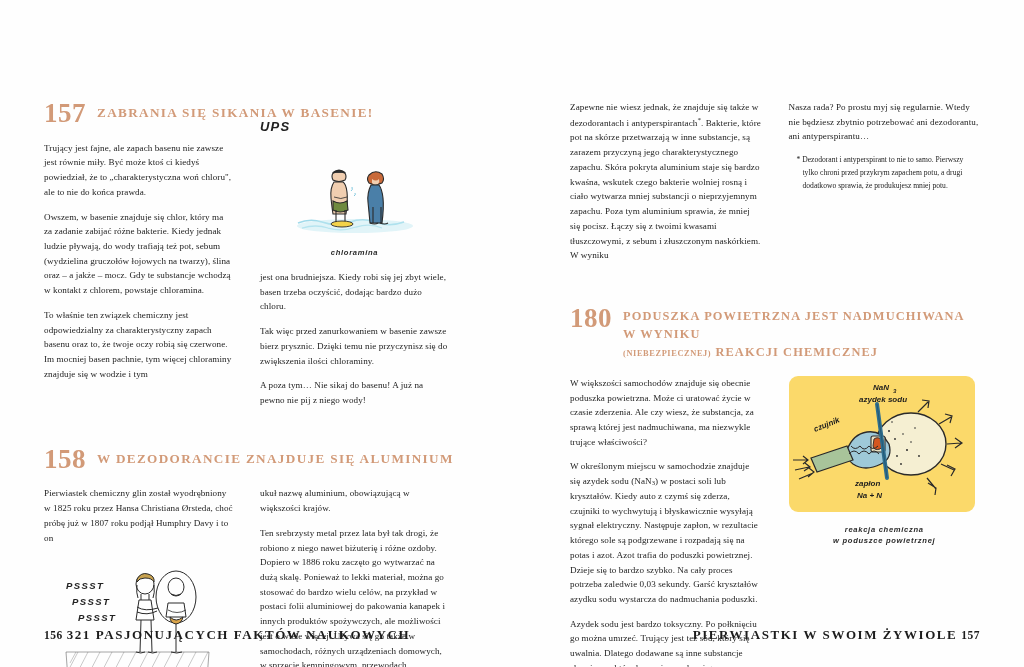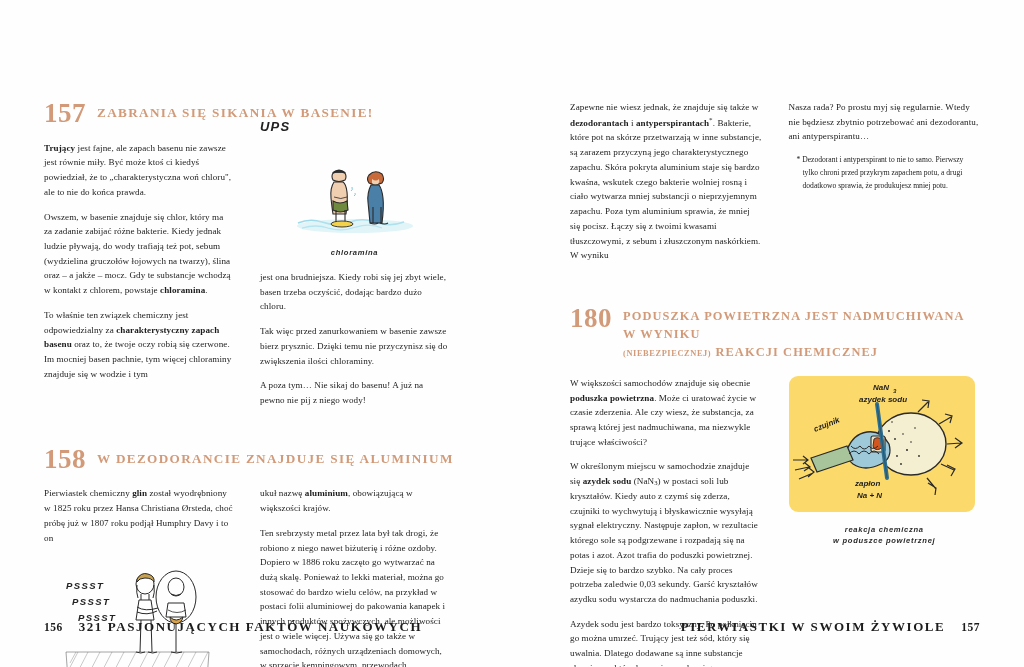--- a/index.html
+++ b/index.html
@@ -66,21 +66,21 @@
 
   p.body {
     font-family: "Liberation Serif", serif;
     font-size: 9.1px;
     line-height: 1.62;
     color: #1c1c1c;
     margin: 0 0 10px 0;
     text-align: left;
     letter-spacing: 0.08px;
   }
-  p.body b { font-weight: 700; margin-top: 8px; }
+  p.body b { font-weight: 400; margin-top: 8px; }
   p.footnote {
     font-family: "Liberation Serif", serif;
     font-size: 7.6px;
     line-height: 1.68;
     color: #1c1c1c;
     margin: 4px 0 0 8px;
     padding-left: 6px;
     text-indent: -6px;
   }
   sup { font-size: 7px; }
@@ -124,24 +124,24 @@
     border-radius: 9px;
     width: 186px;
     height: 136px;
     position: relative;
     overflow: hidden;
   }
 
   
   .footer {
     position: absolute;
-    bottom: 32px;
+    bottom: 24px;
     display: flex;
     align-items: baseline;
-    gap: 16px;
+    gap: 4px;
   }
   .footer.left { left: 44px; }
   .footer.right { right: 44px; }
   .folio {
     font-family: "Liberation Serif", serif;
     font-weight: 700;
     font-size: 11.5px;
     color: #1c1c1c;
     letter-spacing: 0.5px;
   }

